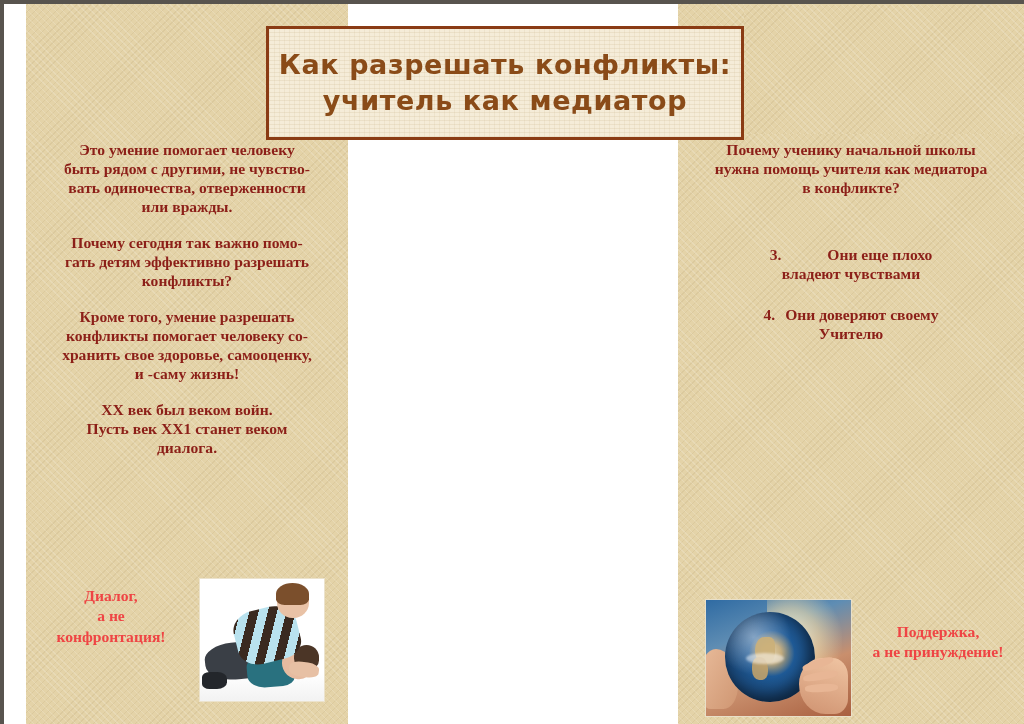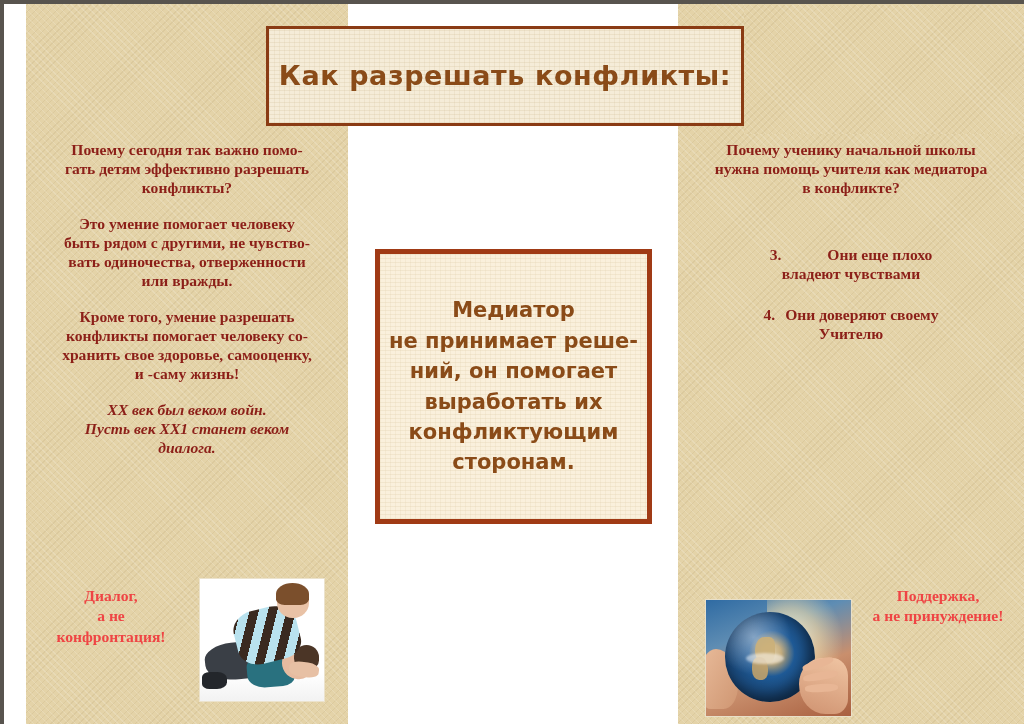--- a/index.html
+++ b/index.html
@@ -62,21 +62,21 @@
         rgba(0,0,0,0.00) 1px, rgba(0,0,0,0.00) 5px),
       repeating-linear-gradient(-45deg,
         rgba(160,135,85,0.13) 0px, rgba(160,135,85,0.13) 1px,
         rgba(0,0,0,0.00) 1px, rgba(0,0,0,0.00) 5px);
   }
 
   
   #title-box {
     position: absolute;
     left: 266px; top: 26px;
-    width: 478px; height: 100px;
+    width: 478px; height: 114px;
     border: 3px solid #8a3b14;
     background-color: #f5ecd8;
     background-image:
       repeating-linear-gradient(0deg,
         rgba(214,196,160,0.30) 0px, rgba(214,196,160,0.30) 1px,
         rgba(255,255,255,0) 1px, rgba(255,255,255,0) 4px),
       repeating-linear-gradient(90deg,
         rgba(214,196,160,0.22) 0px, rgba(214,196,160,0.22) 1px,
         rgba(255,255,255,0) 1px, rgba(255,255,255,0) 5px);
     display: flex;
@@ -309,47 +309,40 @@
 
   <div class="edge-top"></div>
   <div class="edge-left"></div>
 
   <div class="panel panel-left"></div>
   <div class="panel panel-right"></div>
   <div class="panel-top-right"></div>
 
   <div id="title-box">
     <div class="tline">Как разрешать конфликты:</div>
+    <div class="tline">учитель как медиатор</div>
   </div>
 
   <div id="left-col" class="col-text">
-    <div class="para" style="white-space: pre-line;">Почему сегодня так важно помо-
-гать детям эффективно разрешать
-конфликты?</div>
     <div class="para" style="white-space: pre-line;">Это умение помогает человеку
 быть рядом с другими, не чувство-
 вать одиночества, отверженности
 или вражды.</div>
+    <div class="para" style="white-space: pre-line;">Почему сегодня так важно помо-
+гать детям эффективно разрешать
+конфликты?</div>
     <div class="para" style="white-space: pre-line;">Кроме того,  умение разрешать
 конфликты помогает человеку со-
 хранить свое здоровье, самооценку,
 и  -саму жизнь!</div>
-    <div class="para" style="white-space: pre-line; font-style: italic;">XX век был веком войн.
+    <div class="para" style="white-space: pre-line;">XX век был веком войн.
 Пусть век XX1 станет  веком
 диалога.</div>
   </div>
 
-  <div id="center-box">
-    <div class="cbody" style="white-space: pre-line;">Медиатор
-не принимает реше-
-ний, он помогает
-выработать их
-конфликтующим
-сторонам.</div>
-  </div>
 
   <div id="right-col" class="col-text">
     <div class="rq-head" style="white-space: pre-line;">Почему ученику начальной школы
 нужна помощь учителя как медиатора
 в конфликте?</div>
     <div class="list-item"><span class="num">3.</span><span style="white-space: pre-line; margin-left: 36px;">Они еще плохо
 владеют чувствами</span></div>
     <div class="list-item"><span class="num">4.</span><span style="white-space: pre-line;">Они доверяют своему
 Учителю</span></div>
   </div>
@@ -376,16 +369,16 @@
     <div class="earth">
       <div class="cont-a"></div>
       <div class="cont-b"></div>
       <div class="cloud"></div>
     </div>
     <div class="hand-r"></div>
     <div class="finger f1"></div>
     <div class="finger f2"></div>
     <div class="finger f3"></div>
   </div>
-  <div id="cap-right" class="caption" style="white-space: pre-line;">Поддержка,
+  <div id="cap-right" class="caption" style="white-space: pre-line; margin-top: 36px;">Поддержка,
 а не принуждение!</div>
 
 </div>
 
 </body></html>

